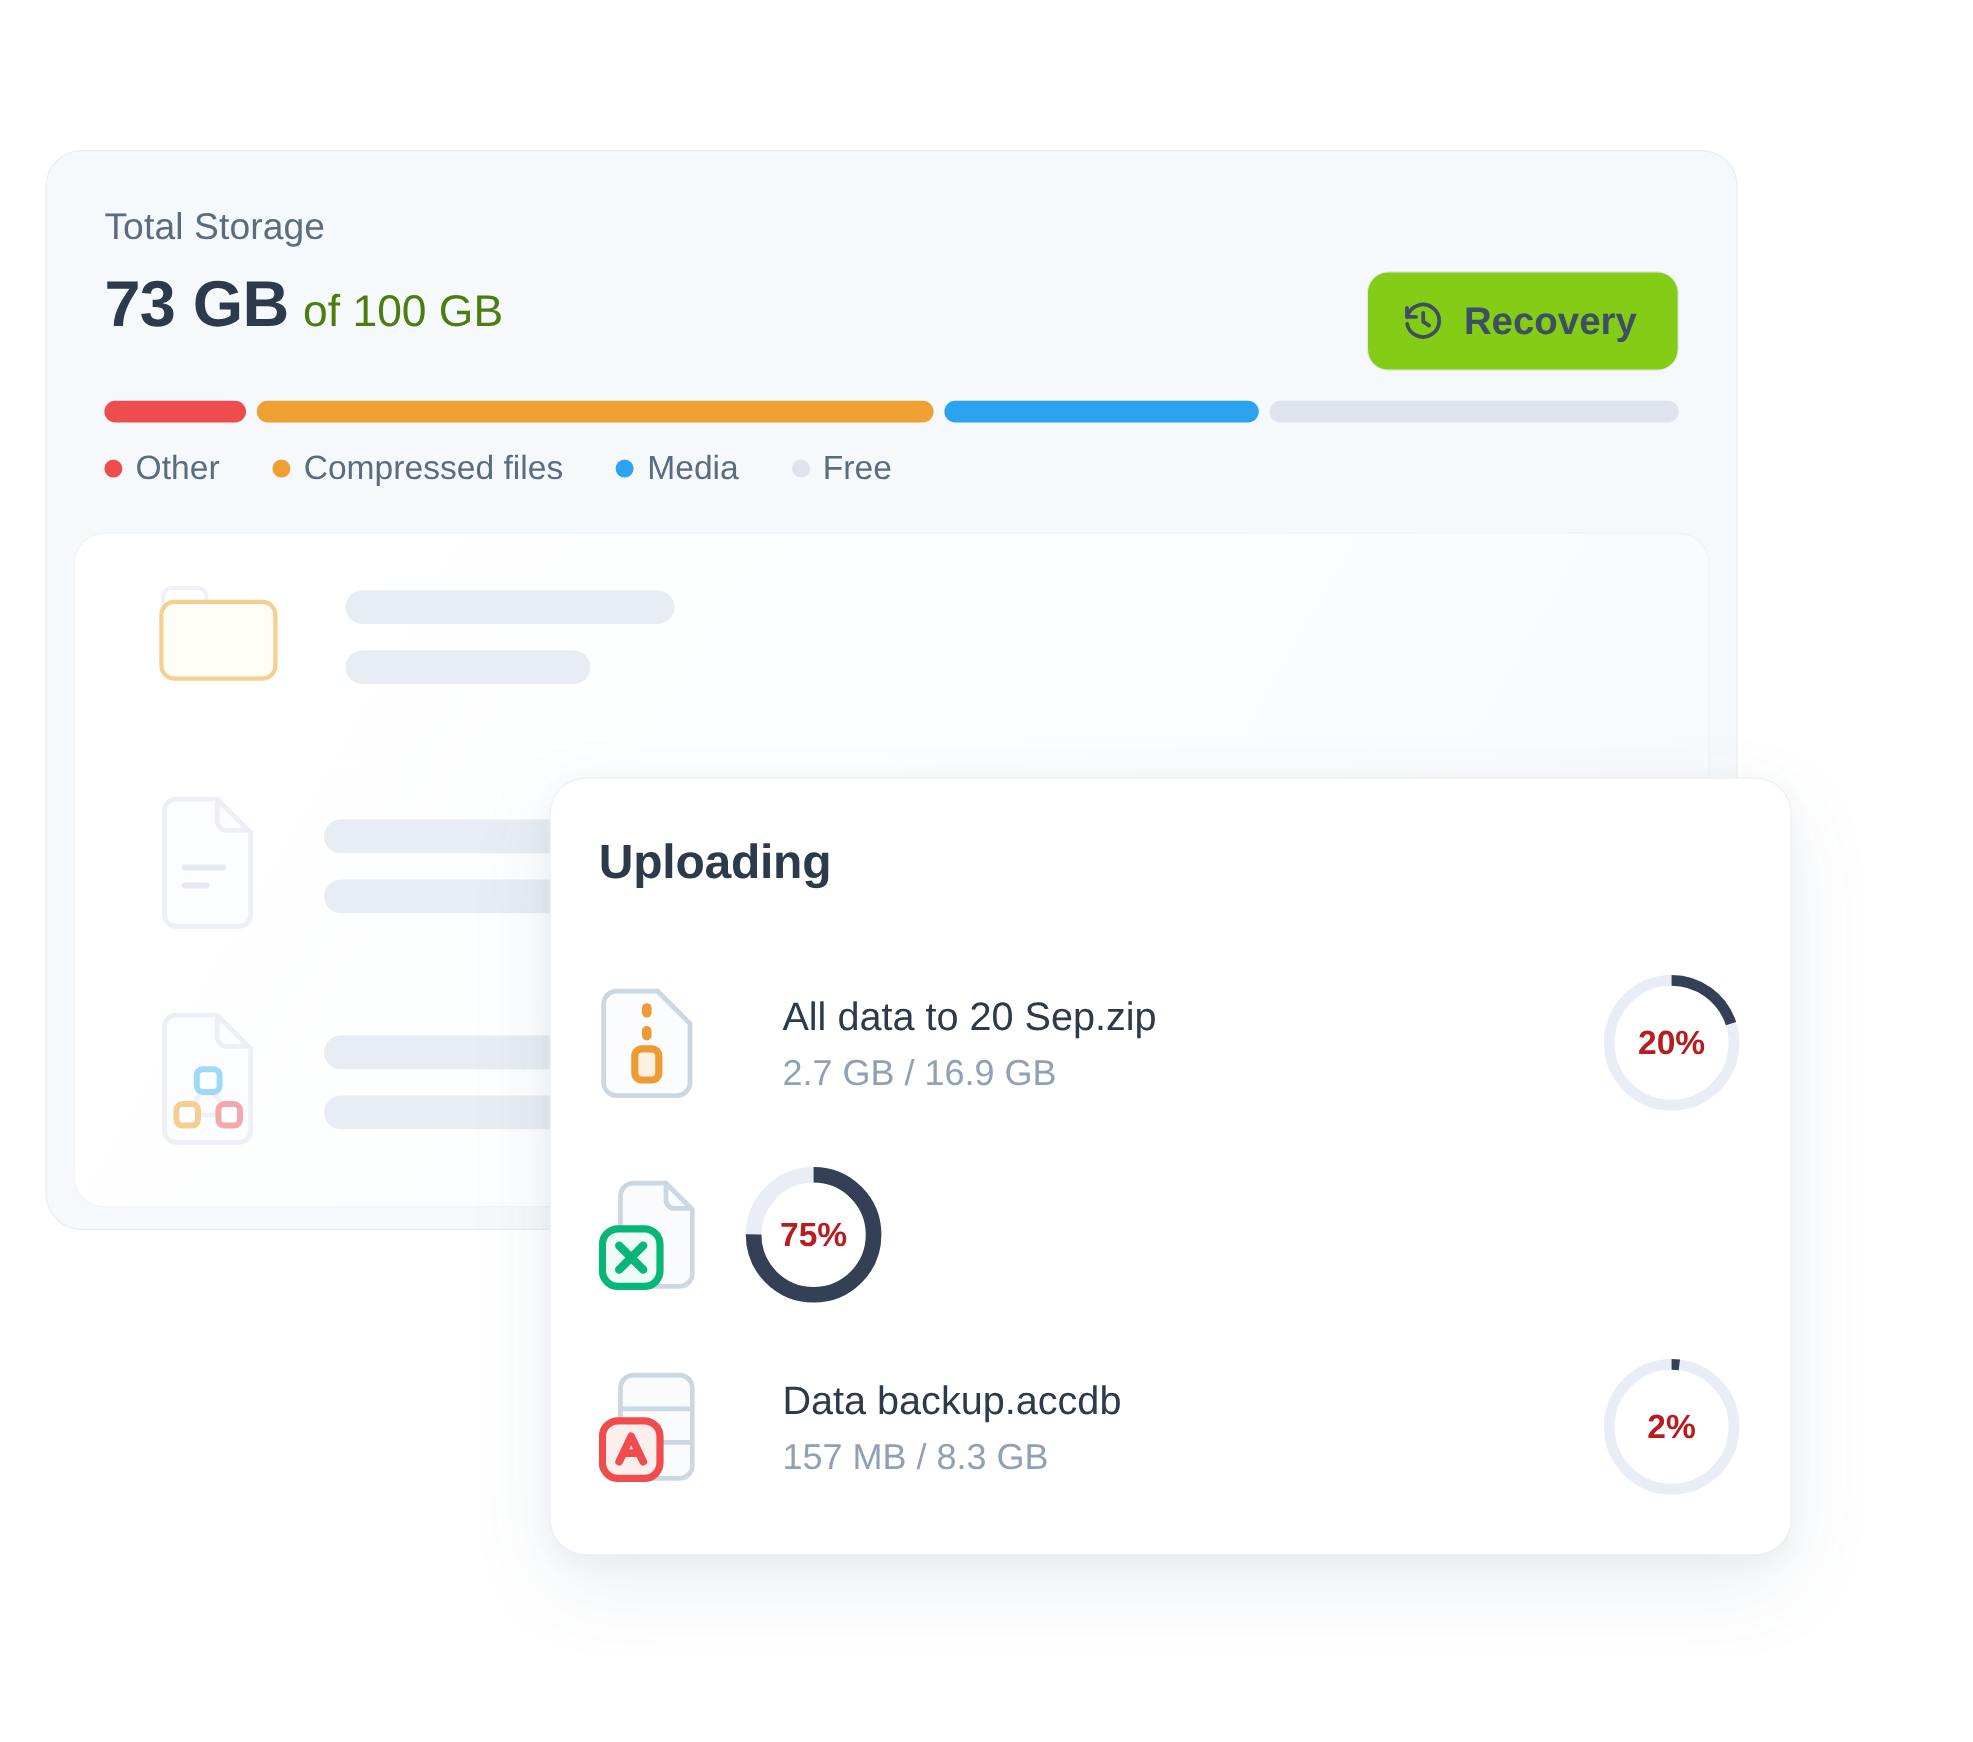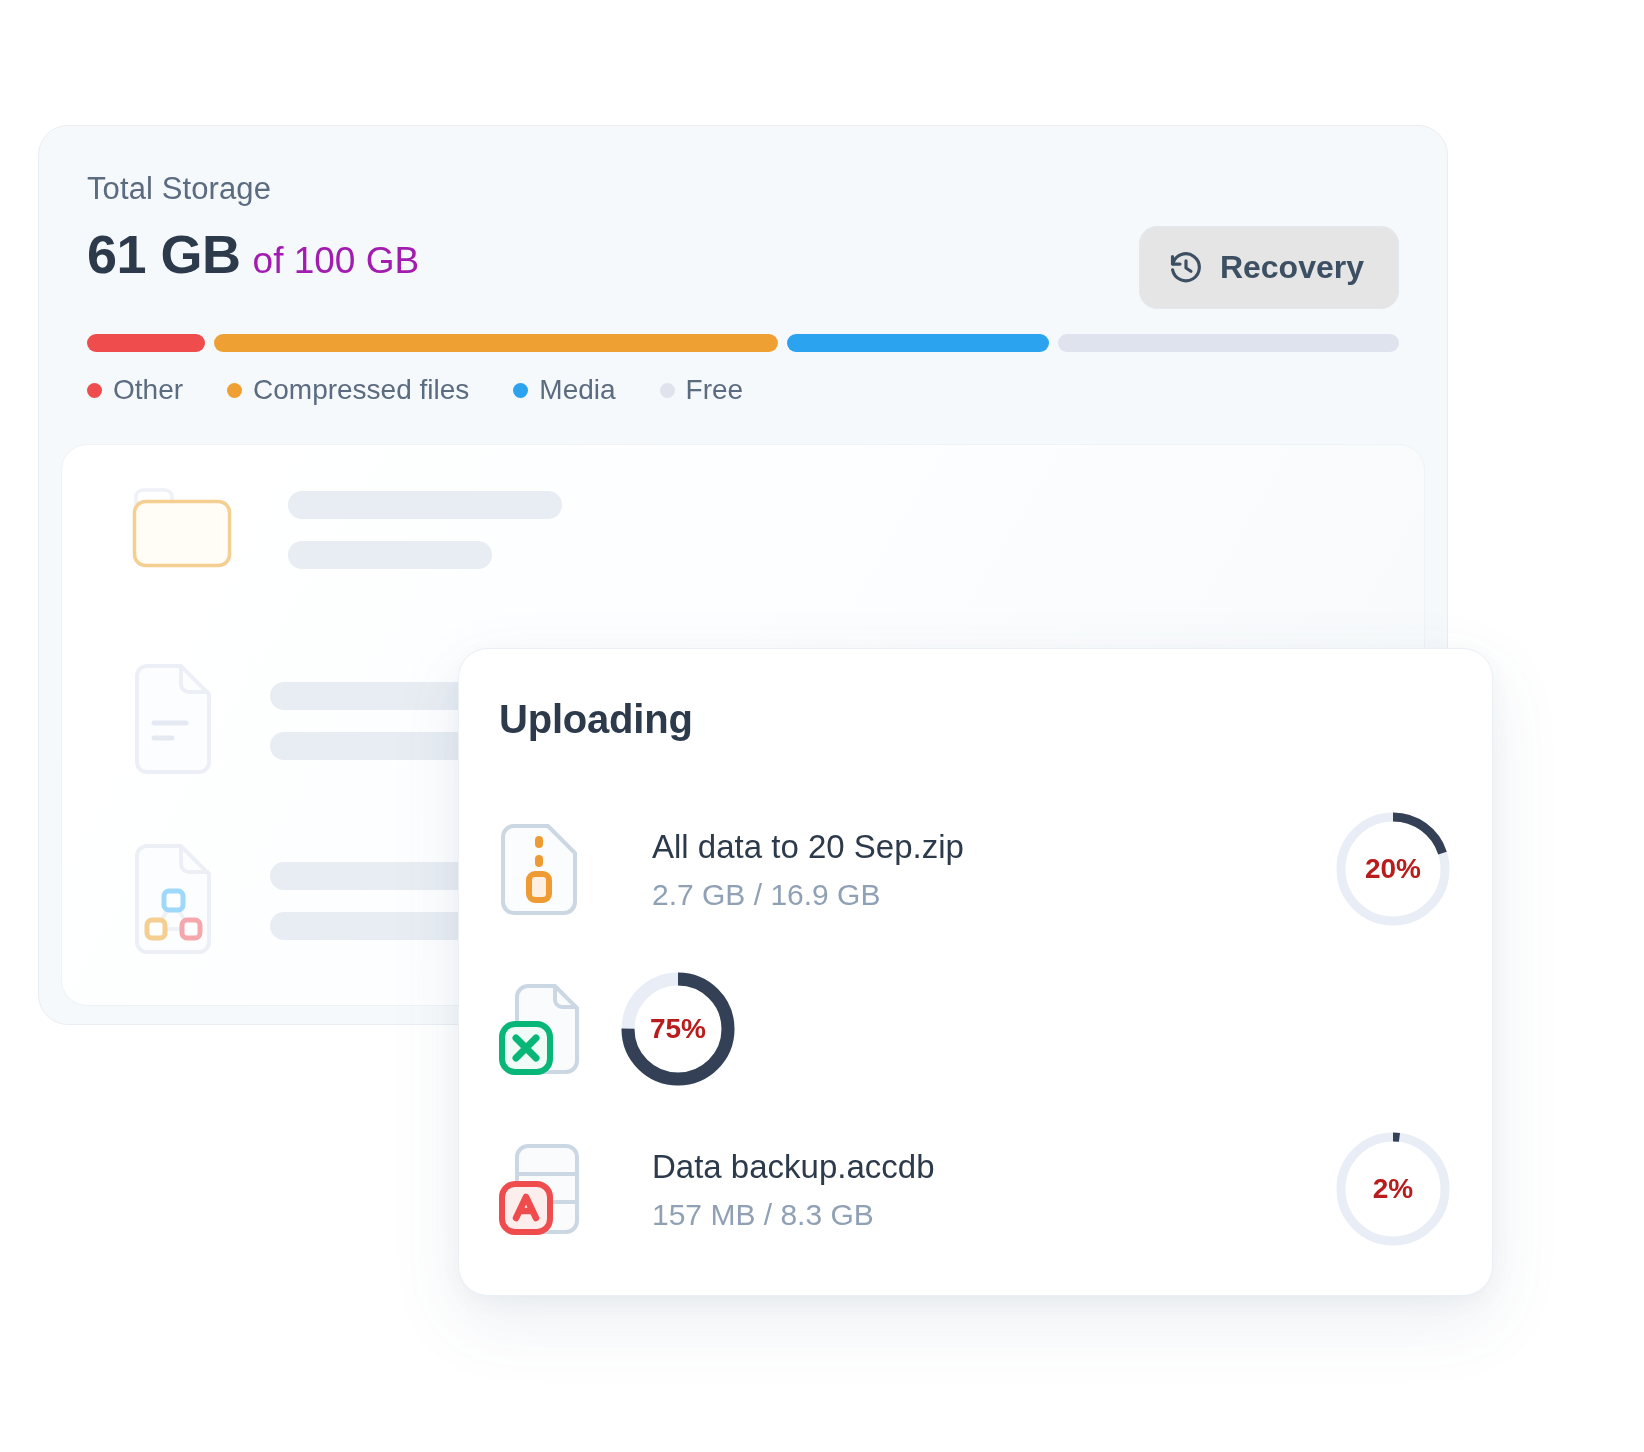--- a/index.html
+++ b/index.html
@@ -52,32 +52,32 @@
   }
   .storage-used {
     font-size: 54px;
     font-weight: 700;
     color: #2c3a4b;
     letter-spacing: -.5px;
   }
   .storage-of {
     font-size: 37px;
     font-weight: 400;
-    color: #a21caf;
+    color: #4d7c0f;
   }
 
   .recovery-btn {
     position: absolute;
     right: 0;
     top: 55px;
     display: flex;
     align-items: center;
     gap: 16px;
     padding: 22px 34px 22px 28px;
-    background: #e5e5e5;
+    background: #84cc16;
     border: 1.5px solid #e2e8ef;
     border-radius: 18px;
     cursor: pointer;
   }
   .recovery-label {
     font-size: 32px;
     font-weight: 700;
     color: #3d4f63;
   }
   .recovery-icon { width: 36px; height: 36px; display: block; }
@@ -209,21 +209,21 @@
 </head>
 <body>
 
 <div class="stage">
 
   <div class="storage-card">
 
     <div class="storage-head">
       <div class="storage-title">Total Storage</div>
       <div class="storage-amount">
-        <span class="storage-used">61 GB</span>
+        <span class="storage-used">73 GB</span>
         <span class="storage-of">of 100 GB</span>
       </div>
 
       <div class="recovery-btn">
         <span class="recovery-icon">
           <svg viewBox="0 0 24 24" width="36" height="36" fill="none" stroke="#3d4f63" stroke-width="2.1" stroke-linecap="round" stroke-linejoin="round">
             <path d="M3.2 9.2 A9 9 0 1 1 3.05 13.2"></path>
             <polyline points="3.0,4.4 3.0,9.4 8.0,9.4"></polyline>
             <polyline points="12,7.2 12,12 15.3,14.2"></polyline>
           </svg>

